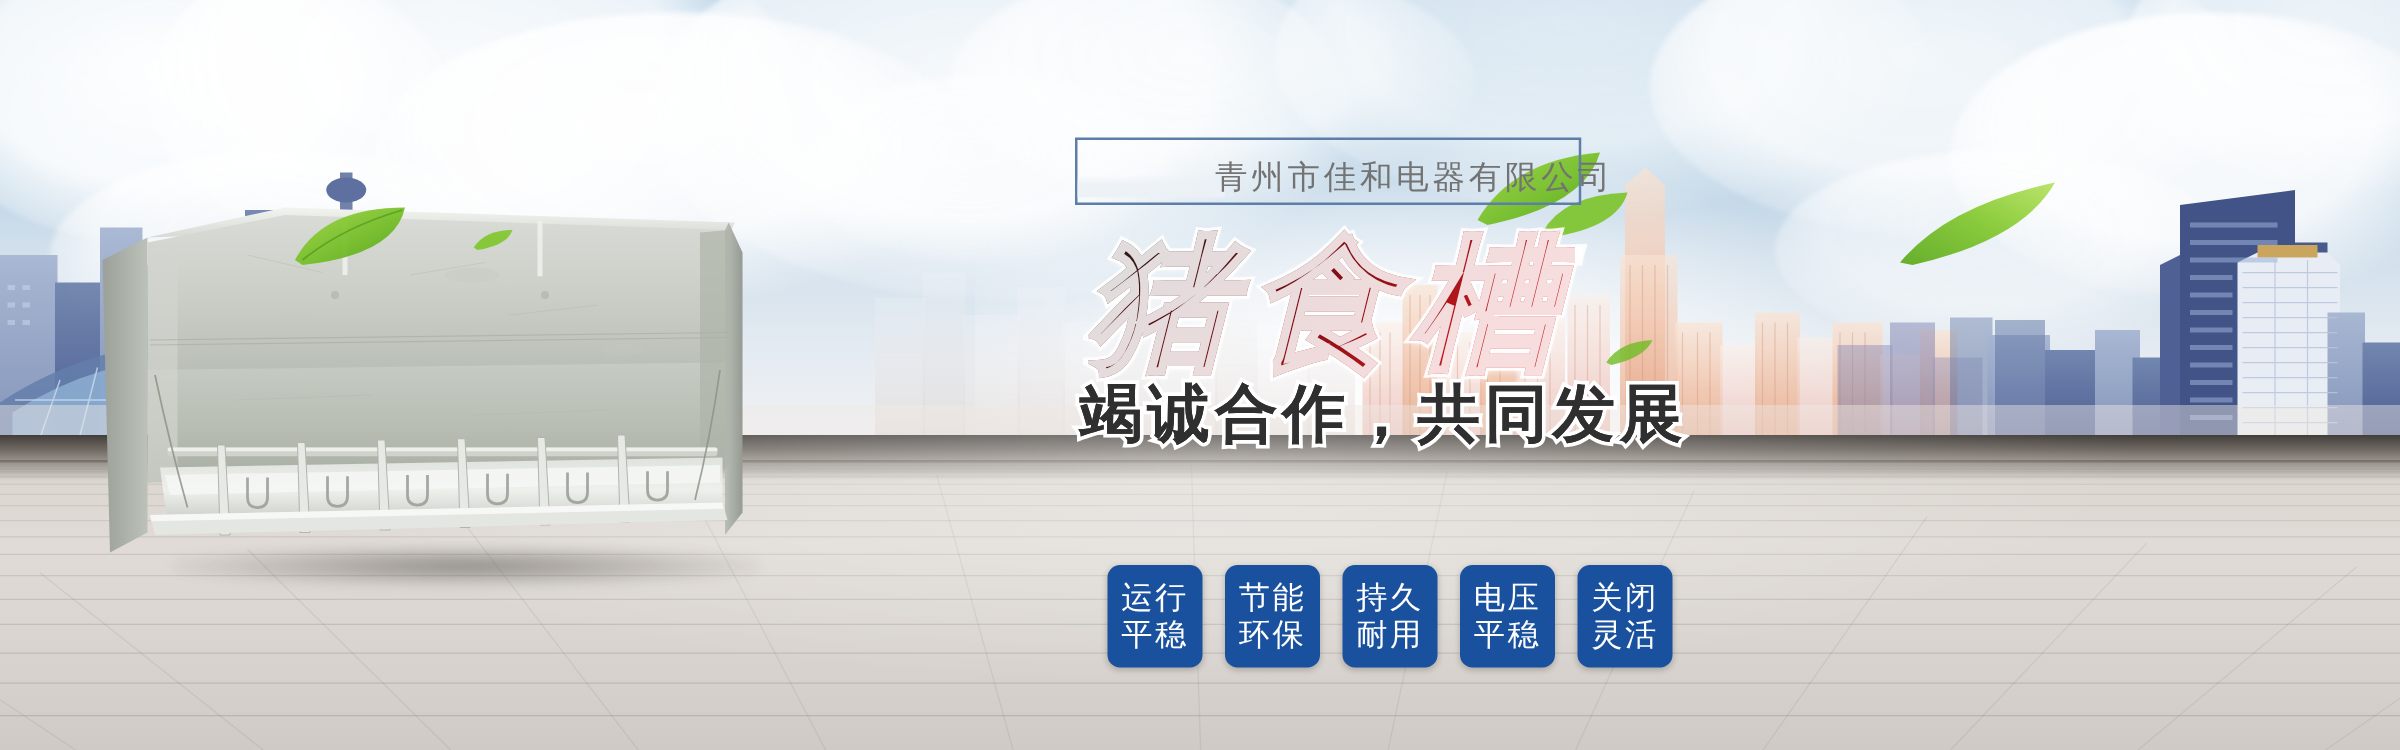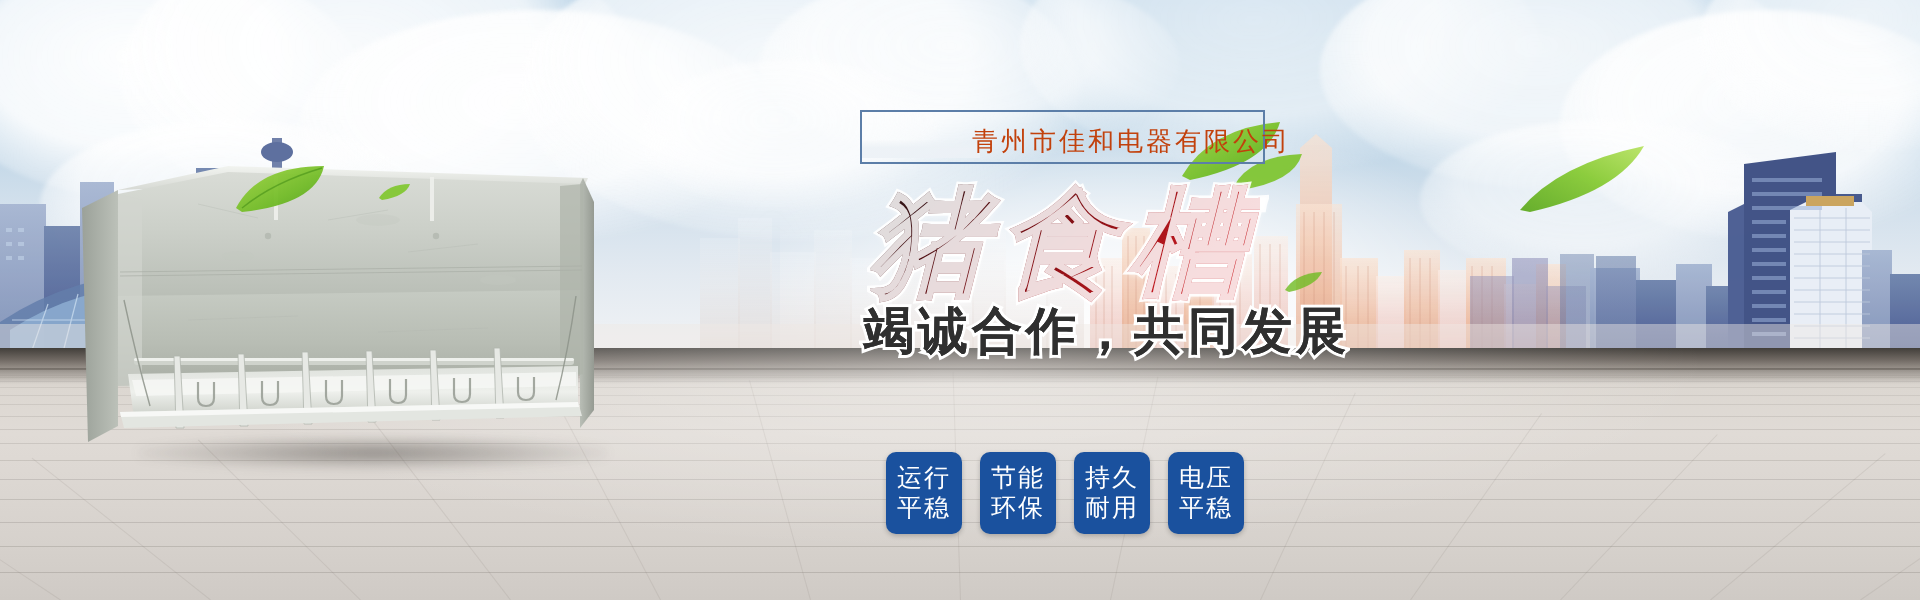--- a/index.html
+++ b/index.html
@@ -130,21 +130,21 @@
     border: 2px solid #5c7ea8;
   }
   .name-frame-mask {
     position:absolute; left: 2px; top: 40px; width: 118px; height: 18px;
     background: linear-gradient(180deg, rgba(236,241,246,.0), rgba(236,241,246,.92) 45%);
   }
   .company-name {
     position: absolute;
     left: 112px; top: 24px;
     font-size: 26px; letter-spacing: 3px;
-    color: #c2410c;
+    color: #737373;
     white-space: nowrap;
     font-family: "DejaVu Sans", "Liberation Sans", sans-serif;
   }
 
   .main-title {
     position: absolute;
     left: 10px; top: 66px;
     font-size: 116px;
     letter-spacing: 14px;
     font-weight: 700;
@@ -657,15 +657,19 @@
         <span>环保</span>
       </div>
       <div class="badge" style="background: rgb(26, 81, 158);">
         <span>持久</span>
         <span>耐用</span>
       </div>
       <div class="badge" style="background: rgb(26, 81, 158);">
         <span>电压</span>
         <span>平稳</span>
       </div>
+      <div class="badge" style="background: rgb(26, 81, 158);">
+        <span>关闭</span>
+        <span>灵活</span>
+      </div>
     </div>
 
 </div>
 
 </body></html>

